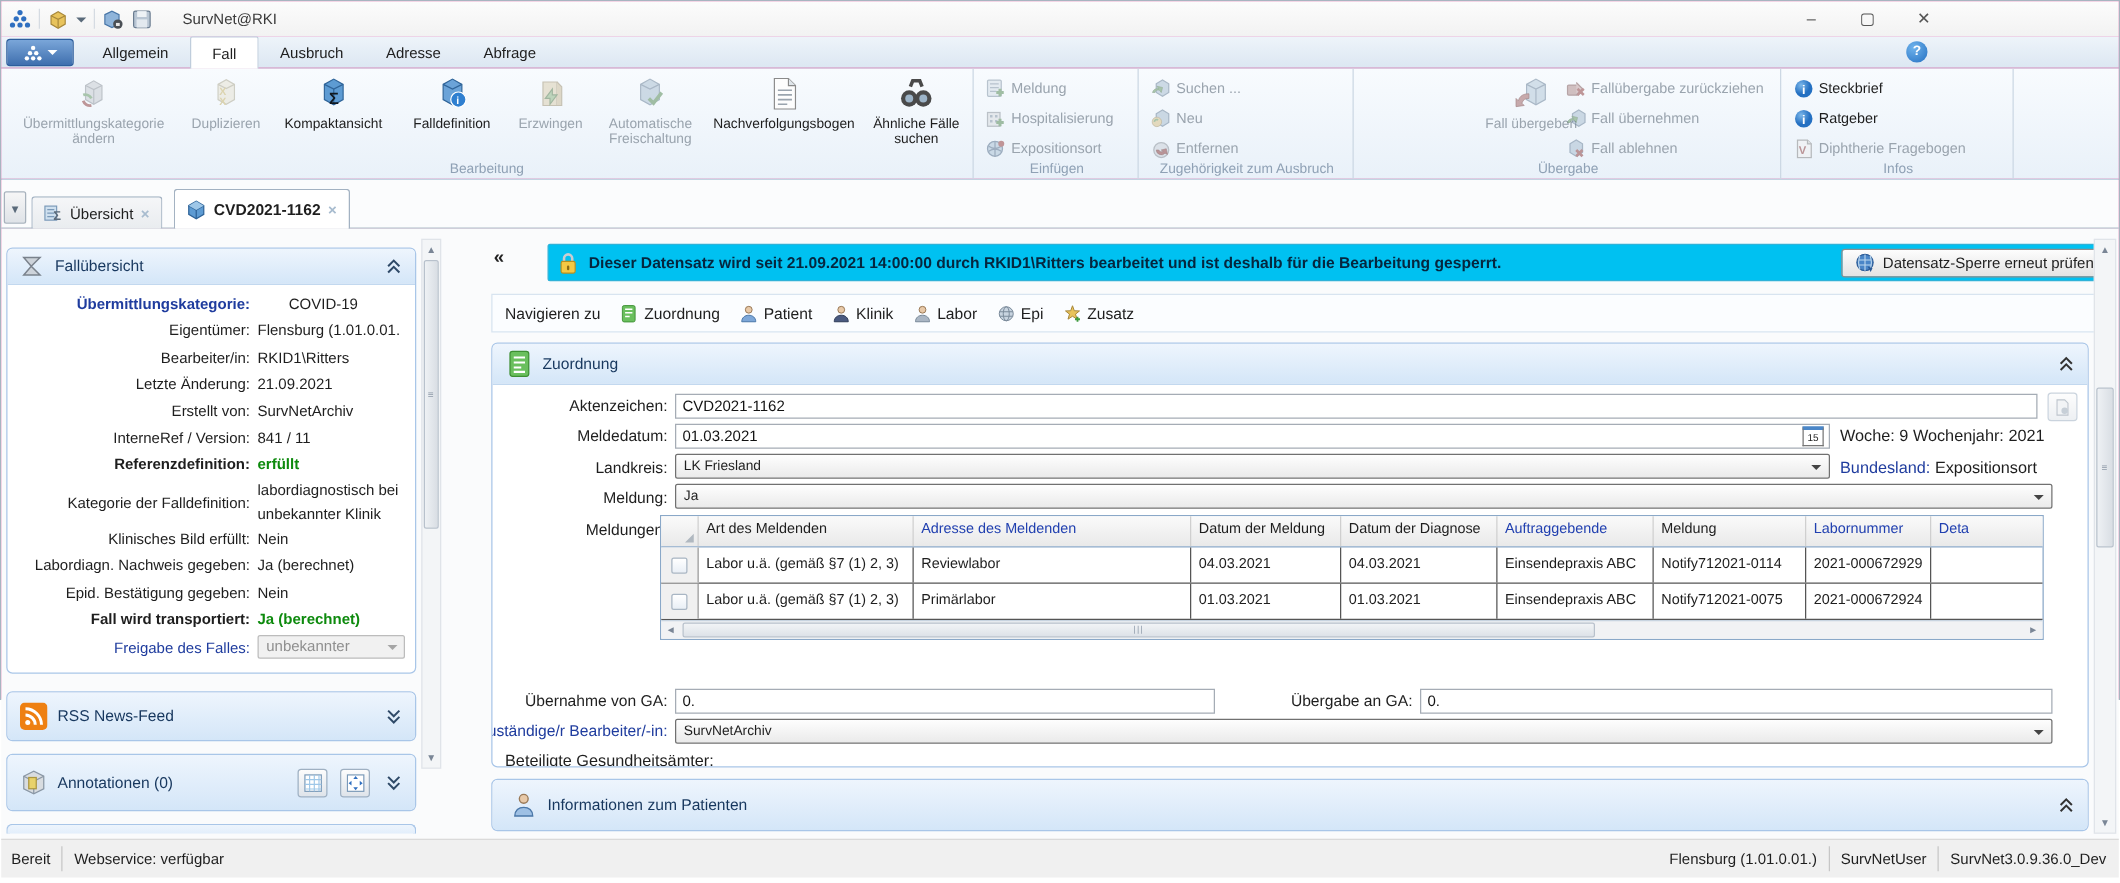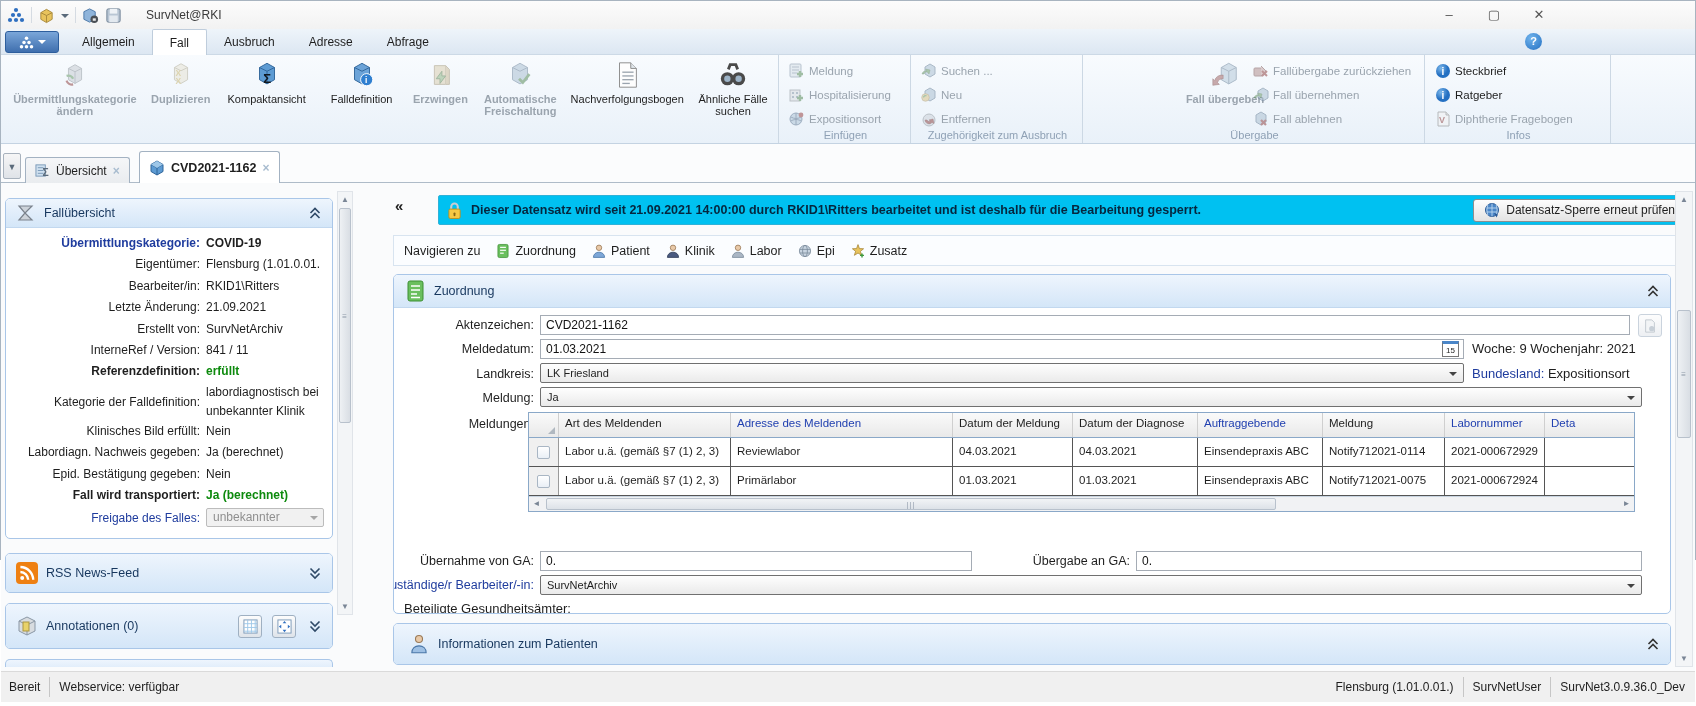--- a/index.html
+++ b/index.html
@@ -32,21 +32,21 @@
   
   .ribbon { left:0; top:54px; width:100%; height:89px;
     background:linear-gradient(#f8fbfe,#e9f1f9); border-bottom:1px solid #c4d3e2; }
   .rgroup { position:absolute; top:0; height:88px; border-right:1px solid #ccd8e4; }
   .glabel { position:absolute; bottom:2px; left:0; width:100%; text-align:center;
     font-size:11px; color:#8fa1b5; white-space:nowrap; }
   .bigrow { display:flex; align-items:flex-start; padding:3px 0 0 4px; }
   .bb { display:flex; flex-direction:column; align-items:center; padding-top:2px; }
   .bb .ic { width:30px; height:30px; }
   .bb .lb { font-size:11px; line-height:12px; text-align:center; margin-top:3px; }
-  .bb.dis .lb { color:#9aa4ae;font-weight:bold; }
+  .bb.dis .lb { color:#9aa4ae; }
   .bb.dis .ic, .sb.dis .ic { opacity:.55; filter:saturate(.55); }
   .sb { display:flex; align-items:center; gap:4px; height:24px; padding-left:8px; font-size:11.5px; }
   .sb .ic { width:16px; height:16px; flex:0 0 16px; }
   .sb.dis { color:#9aa4ae; }
 
   
   .doctabs { left:0; top:143px; width:100%; height:39px; background:#fbfcfd; }
   .doctabs .strip-line { position:absolute; left:0; bottom:0; width:100%; height:1px; background:#aebbc8; }
   .dd-btn { position:absolute; left:2px; top:9px; width:18px; height:26px;
     background:linear-gradient(#f6f6f6,#dfe3e8); border:1px solid #a8b2bd; border-radius:2px;
@@ -66,21 +66,21 @@
     display:flex; align-items:center; padding:0 10px; gap:8px; color:#17375e; font-size:12.5px; }
   .phead .sp { flex:1; }
   .chev { width:14px; height:14px; }
 
   
   .fo-row { display:flex; line-height:21.4px; font-size:12px; }
   .fo-lab { width:200px; text-align:right; padding-right:6px; flex:0 0 200px; }
   .fo-val { flex:1; }
   .lab-blue { color:#1f3c9e; }
   .lab-bold { font-weight:bold; }
-  .val-bold { font-weight:bold; }
+  .val-bold { font-weight:normal;margin-left:25px; }
   .val-green { color:#0d8a0d; font-weight:bold; }
   .combo-dis { display:inline-flex; align-items:center; width:118px; height:19px;
     background:#f1f1f1; border:1px solid #bcbcbc; border-radius:2px; color:#8f8f8f;
     padding-left:6px; position:relative; }
   .combo-dis .car { position:absolute; right:5px; top:7px; border:4px solid transparent; border-top-color:#a5a5a5; }
 
   .minibtn { width:24px; height:23px; background:linear-gradient(#fcfcfc,#dfe4ea);
     border:1px solid #9fb0c2; border-radius:3px; display:flex; align-items:center; justify-content:center; }
 
   
@@ -285,20 +285,21 @@
           <span class="ic"><svg viewBox="0 0 32 32">
                 <path d="M11 10l2-5h6l2 5" stroke="#4a4a4a" stroke-width="3" fill="none"></path>
                 <circle cx="10" cy="20" r="7" fill="#4a4a4a"></circle>
                 <circle cx="22" cy="20" r="7" fill="#4a4a4a"></circle>
                 <circle cx="10" cy="20" r="3.4" fill="#9db4c8"></circle>
                 <circle cx="22" cy="20" r="3.4" fill="#9db4c8"></circle>
               </svg></span>
           <span class="lb">Ähnliche Fälle suchen</span>
         </div>
       </div>
+      <div class="glabel">Bearbeitung</div>
     </div>
 
     <div class="rgroup" style="left:780px;width:130px">
       <div style="padding-top:4px">
         <div class="sb dis">
           <span class="ic"><svg viewBox="0 0 16 16">
                 <rect x="1" y="1" width="11" height="13" rx="1" fill="#cfe0ef" stroke="#7a99b8"></rect>
                 <g stroke="#7a99b8">
                   <line x1="3" y1="4" x2="10" y2="4"></line>
                   <line x1="3" y1="7" x2="10" y2="7"></line>

